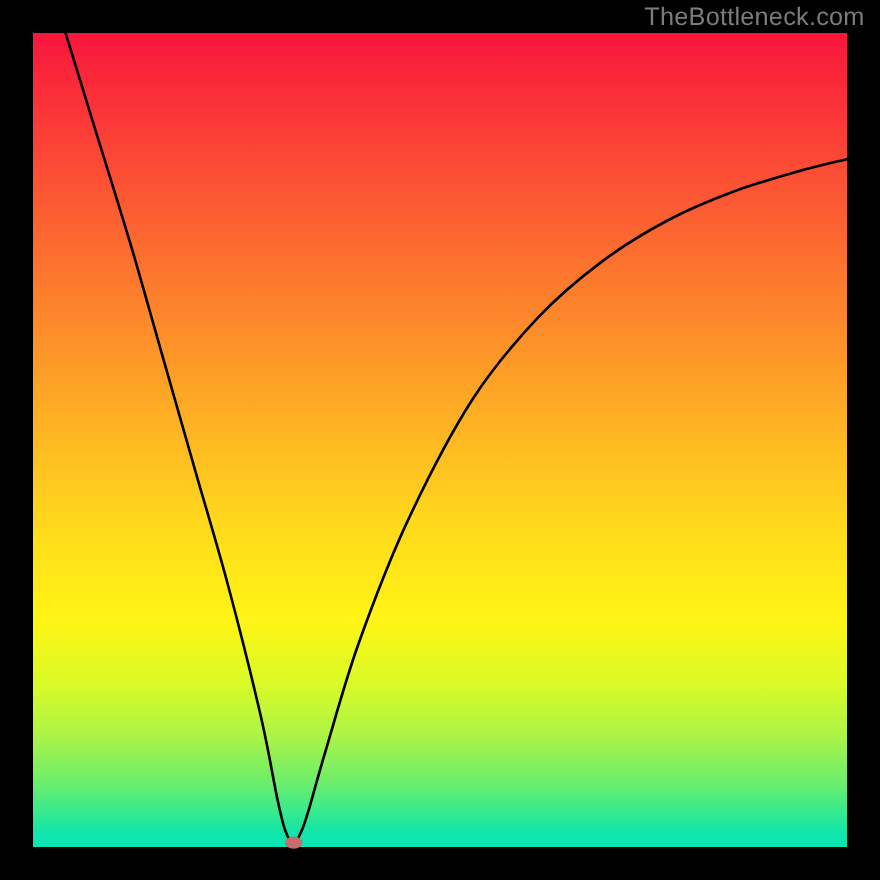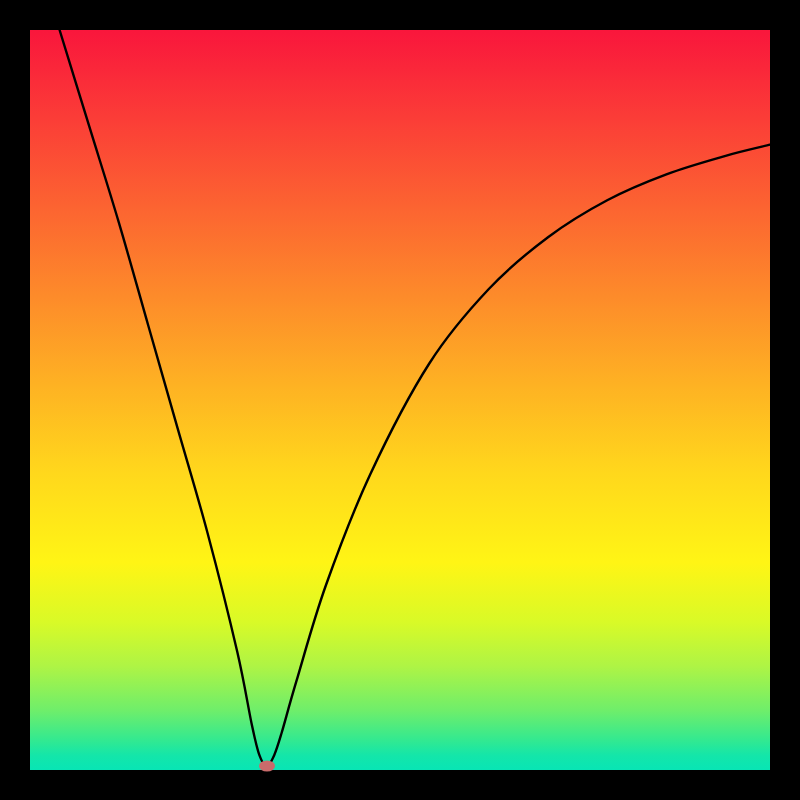--- a/index.html
+++ b/index.html
@@ -64,20 +64,21 @@
     border-radius: 50%;
     background: #c96b6b;
     transform: translate(-50%, -50%);
   }
 </style>
 </head>
 <body>
 
 <div class="outer">
 
+  <div class="attribution">TheBottleneck.com</div>
 
   <div class="plot-area">
     <svg class="curve" viewBox="0 0 740 740" preserveAspectRatio="none">
       <path id="curve-path" fill="none" stroke="#000" stroke-width="2.4" stroke-linecap="round" stroke-linejoin="round" d="M 29.6 0 C 34.53333333333333 16.033333333333342, 49.333333333333336 64.13333333333338, 59.2 96.20000000000005 C 69.06666666666666 128.2666666666667, 78.93333333333334 159.1, 88.8 192.39999999999998 C 98.66666666666666 225.69999999999996, 108.53333333333333 261.4666666666667, 118.4 296 C 128.26666666666668 330.5333333333333, 138.13333333333333 365.0666666666666, 148 399.59999999999997 C 157.86666666666667 434.1333333333333, 167.73333333333332 466.2, 177.6 503.2 C 187.46666666666667 540.2, 199.8 589.5333333333333, 207.20000000000002 621.6 C 214.60000000000002 653.6666666666667, 218.3 678.3333333333334, 222 695.6 C 225.7 712.8666666666667, 226.93333333333334 718.4166666666667, 229.4 725.2 C 231.86666666666667 731.9833333333333, 234.33333333333334 736.3, 236.8 736.3 C 239.26666666666668 736.3, 241.73333333333335 730.75, 244.20000000000002 725.2 C 246.66666666666669 719.6500000000001, 247.90000000000003 715.3333333333334, 251.60000000000002 703 C 255.3 690.6666666666666, 259 675.8666666666667, 266.4 651.2 C 273.79999999999995 626.5333333333334, 283.66666666666663 589.5333333333333, 296 555 C 308.33333333333337 520.4666666666667, 323.1333333333334 481, 340.40000000000003 444 C 357.6666666666667 407, 379.8666666666667 363.83333333333326, 399.6 332.99999999999994 C 419.33333333333337 302.16666666666663, 439.06666666666666 279.96666666666664, 458.8 259 C 478.53333333333336 238.03333333333336, 498.26666666666665 222.00000000000006, 518 207.20000000000005 C 537.7333333333333 192.40000000000003, 557.4666666666667 180.68333333333328, 577.2 170.19999999999993 C 596.9333333333334 159.71666666666658, 616.6666666666666 151.69999999999993, 636.4 144.29999999999995 C 656.1333333333333 136.89999999999998, 678.3333333333333 130.73333333333338, 695.5999999999999 125.80000000000007 C 712.8666666666666 120.86666666666675, 732.6 116.55000000000005, 740 114.70000000000005"></path>
     </svg>
     <div class="marker" id="min-marker" style="left: 236.8px; top: 736.3px; background: rgb(201, 107, 107);"></div>
   </div>
 
 </div>
 

